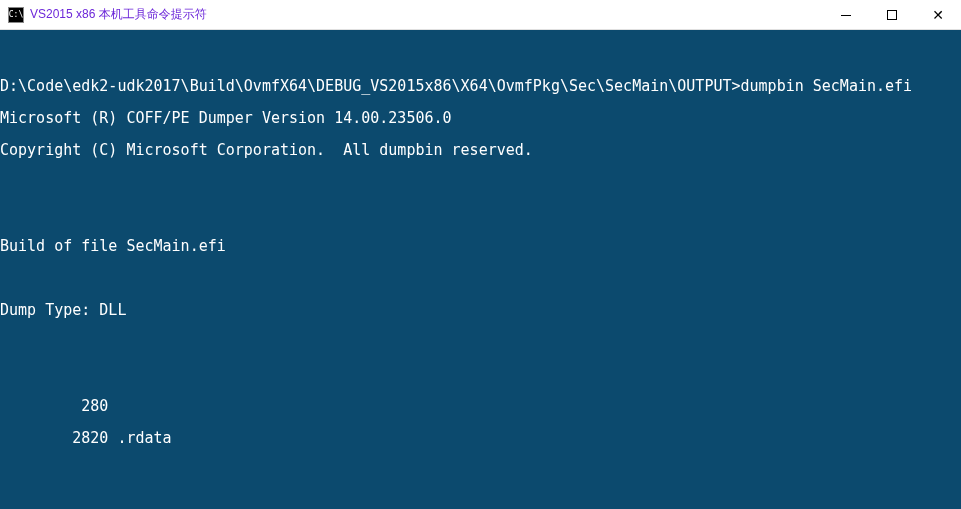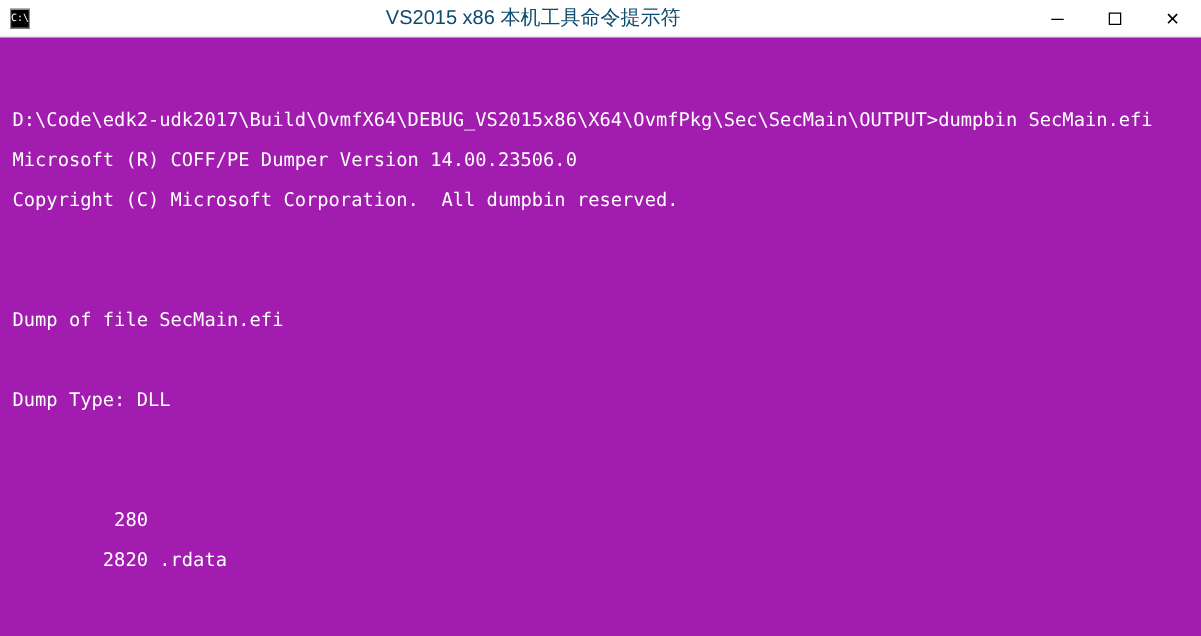--- a/index.html
+++ b/index.html
@@ -25,50 +25,49 @@
       background: #000;
       border: 1px solid #888;
       font-size: 8px;
       color: #fff;
       display: flex;
       align-items: center;
       justify-content: center;
       font-family: monospace;
     }
     .titlebar-title {
-      font-size: 16px;
-      color: #0c4a6e;
+      font-size: 12px;
+      color: #6d28d9;
       flex: 1;
-      text-align: center;
     }
     .window-controls {
       display: flex;
       height: 100%;
     }
     .window-btn {
       width: 46px;
       height: 30px;
       display: flex;
       align-items: center;
       justify-content: center;
       font-family: "Segoe UI Symbol", sans-serif;
       font-size: 10px;
       color: #000;
     }
     .min-line { width: 10px; height: 1px; background: #000; }
     .max-box { width: 10px; height: 10px; border: 1px solid #000; }
     .close-x { font-size: 14px; line-height: 1; }
     .terminal {
-      background: #a21caf;
+      background: #0c4a6e;
       color: #fff;
       font-family: "NSimSun", "SimSun", "Consolas", monospace;
       font-size: 15px;
       line-height: 16px;
       height: calc(100% - 30px);
-      padding: 10px;
+      padding: 0;
       white-space: pre;
       overflow: hidden;
     }
     .line { white-space: pre; }
     .blank { height: 16px; }
   </style>
 </head>
 <body>
 
 <div class="titlebar">
@@ -87,21 +86,21 @@
   </div>
 </div>
 
 <div class="terminal">
 <div class="blank"></div>
 <div class="line"><span>D:\Code\edk2-udk2017\Build\OvmfX64\DEBUG_VS2015x86\X64\OvmfPkg\Sec\SecMain\OUTPUT&gt;</span><span>dumpbin SecMain.efi</span></div>
 <div class="line">Microsoft (R) COFF/PE Dumper Version 14.00.23506.0</div>
 <div class="line">Copyright (C) Microsoft Corporation.  All dumpbin reserved.</div>
 <div class="blank"></div>
 <div class="blank"></div>
-<div class="line">Dump of file SecMain.efi</div>
+<div class="line">Build of file SecMain.efi</div>
 <div class="blank"></div>
 <div class="line">Dump Type: DLL</div>
 <div class="blank"></div>
 <div class="blank"></div>
 <div class="line">         280</div>
 <div class="line">        2820 .rdata</div>
 
 
 
 

